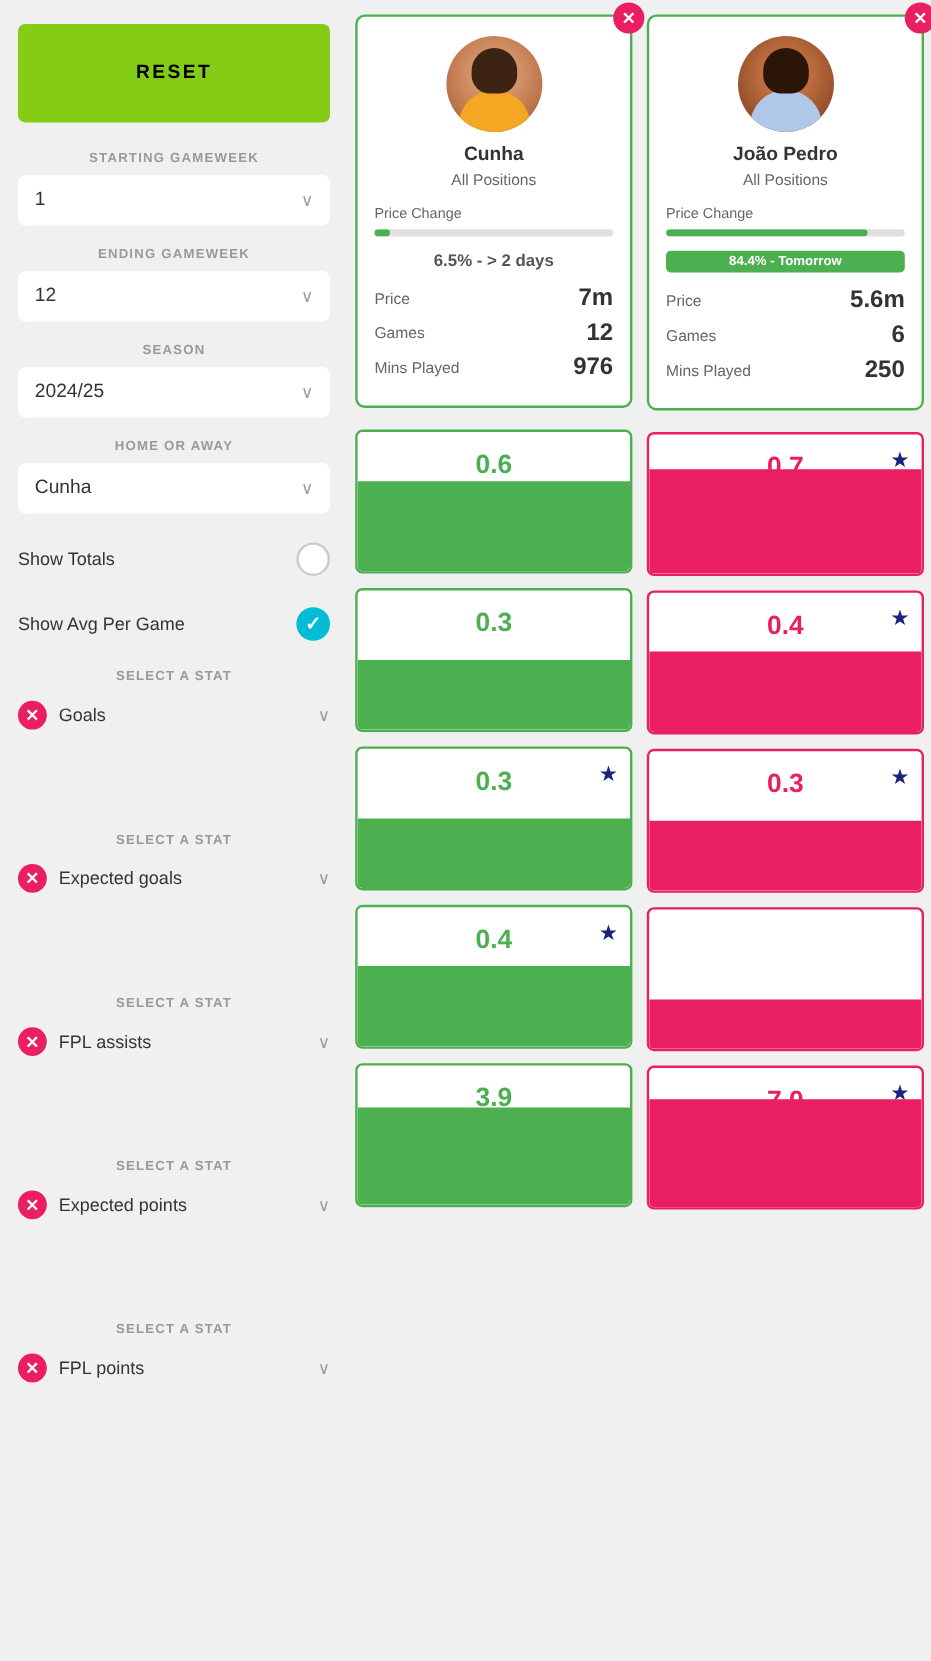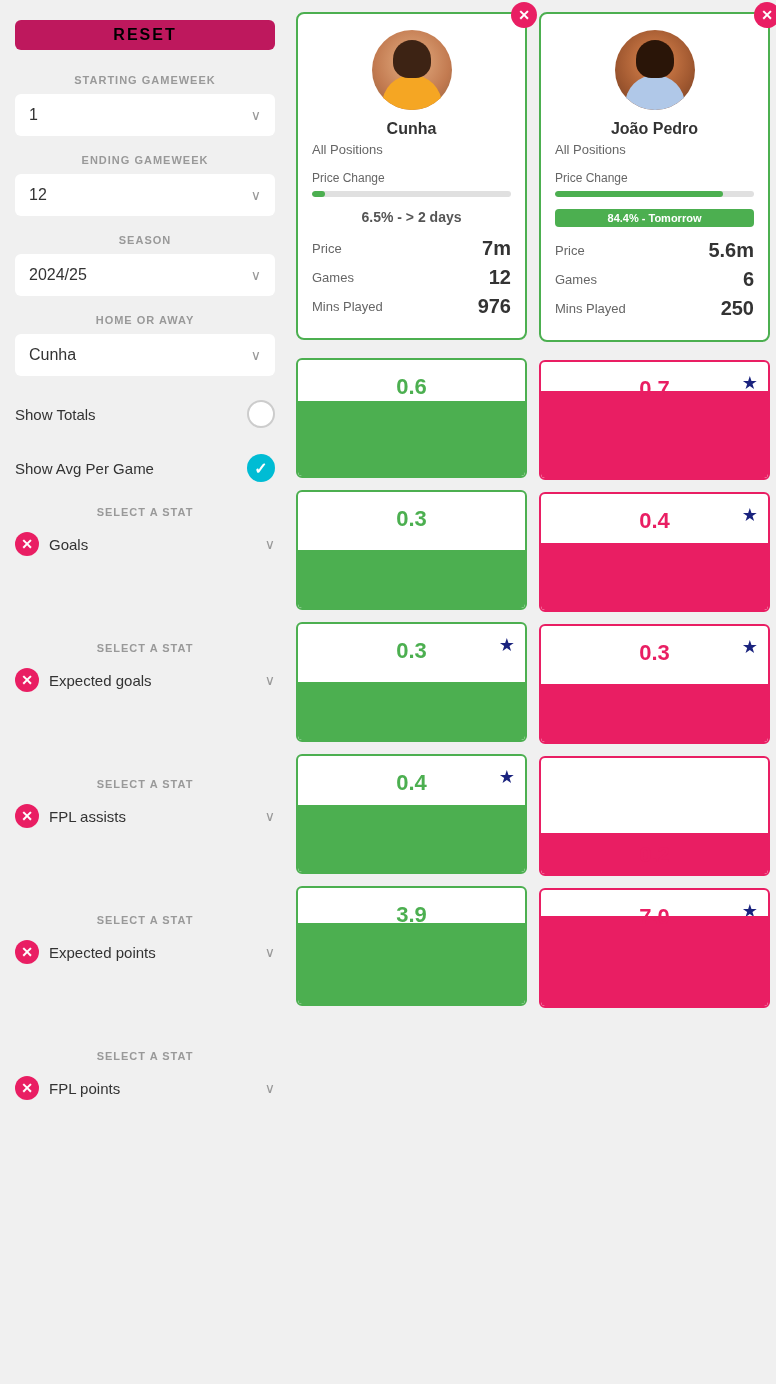--- a/index.html
+++ b/index.html
@@ -19,29 +19,29 @@
 
     
     .sidebar {
       width: 290px;
       flex-shrink: 0;
       padding: 20px 15px;
       background: #f0f0f0;
     }
 
     .reset-btn {
-      background: #be185d;
+      background: #84cc16;
       color: #000;
       font-weight: 900;
       font-size: 16px;
       letter-spacing: 2px;
       border: none;
       border-radius: 6px;
       width: 100%;
-      padding: 6px;
+      padding: 32px;
       cursor: pointer;
       margin-bottom: 24px;
     }
 
     .filter-label {
       font-size: 11px;
       font-weight: 700;
       color: #999;
       letter-spacing: 1px;
       text-align: center;
@@ -256,20 +256,21 @@
 
     .player-name {
       text-align: center;
       font-size: 16px;
       font-weight: 600;
       color: #333;
       margin-bottom: 4px;
     }
 
     .player-position {
+      text-align: center;
       font-size: 13px;
       color: #666;
       margin-bottom: 14px;
     }
 
     .price-change-label {
       font-size: 12px;
       color: #666;
       margin-bottom: 6px;
     }

